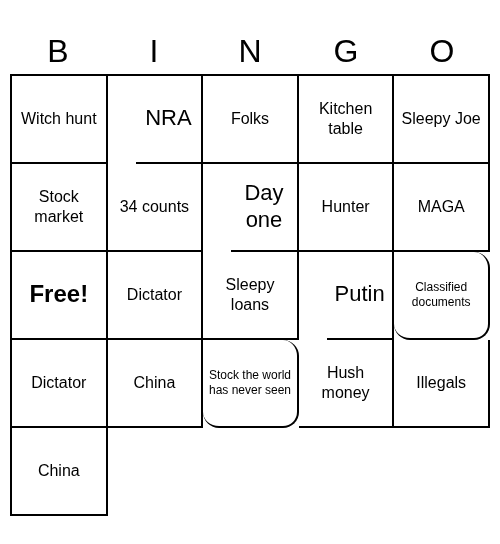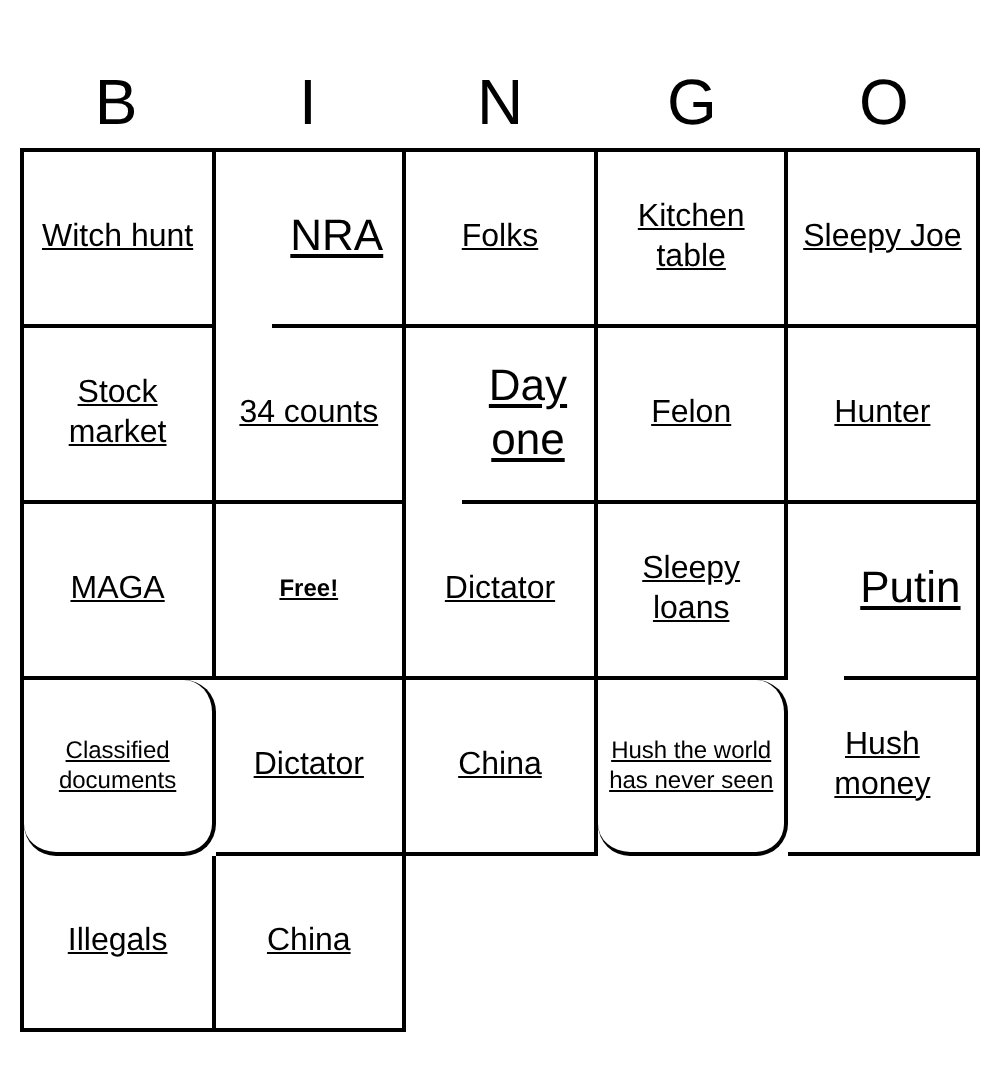--- a/index.html
+++ b/index.html
@@ -37,40 +37,39 @@
       font-size: 32px;
       font-weight: normal;
       color: #000;
     }
 
     .bingo-grid {
       display: grid;
       grid-template-columns: repeat(5, 1fr);
       border-left: 2px solid #000;
       border-top: 2px solid #000;
-      text-decoration: underline;
     }
 
     .bingo-cell {
       border-right: 2px solid #000;
       border-bottom: 2px solid #000;
       min-height: 88px;
       display: flex;
       align-items: center;
       justify-content: center;
       text-align: center;
       padding: 4px;
       font-size: 15px;
       color: #000;
       line-height: 1.2;
     }
 
     .bingo-cell.free {
       font-weight: bold;
-      font-size: 12px;
+      font-size: 24px;
     }
 
     .bingo-cell.large-text {
       font-size: 22px;
       margin-left: 28px;
     }
 
     .bingo-cell.small-text {
       font-size: 12px;
       border-radius: 16px;
@@ -93,28 +92,27 @@
     </div>
   <div class="bingo-grid">
   <div class="bingo-cell medium-text">Witch hunt</div>
       <div class="bingo-cell large-text">NRA</div>
       <div class="bingo-cell medium-text">Folks</div>
       <div class="bingo-cell medium-text">Kitchen table</div>
       <div class="bingo-cell medium-text">Sleepy Joe</div>
       <div class="bingo-cell medium-text">Stock market</div>
       <div class="bingo-cell medium-text">34 counts</div>
       <div class="bingo-cell large-text">Day one</div>
-      <div class="bingo-cell medium-text">Felon</div>
       <div class="bingo-cell medium-text">Hunter</div>
       <div class="bingo-cell medium-text">MAGA</div>
       <div class="bingo-cell free">Free!</div>
       <div class="bingo-cell medium-text">Dictator</div>
       <div class="bingo-cell medium-text">Sleepy loans</div>
       <div class="bingo-cell large-text">Putin</div>
       <div class="bingo-cell small-text">Classified documents</div>
       <div class="bingo-cell medium-text">Dictator</div>
       <div class="bingo-cell medium-text">China</div>
-      <div class="bingo-cell small-text">Hush the world has never seen</div>
+      <div class="bingo-cell small-text">Stock the world has never seen</div>
       <div class="bingo-cell medium-text">Hush money</div>
       <div class="bingo-cell medium-text">Illegals</div>
       <div class="bingo-cell medium-text">China</div>
     </div>
 </div>
 
 </body></html>

